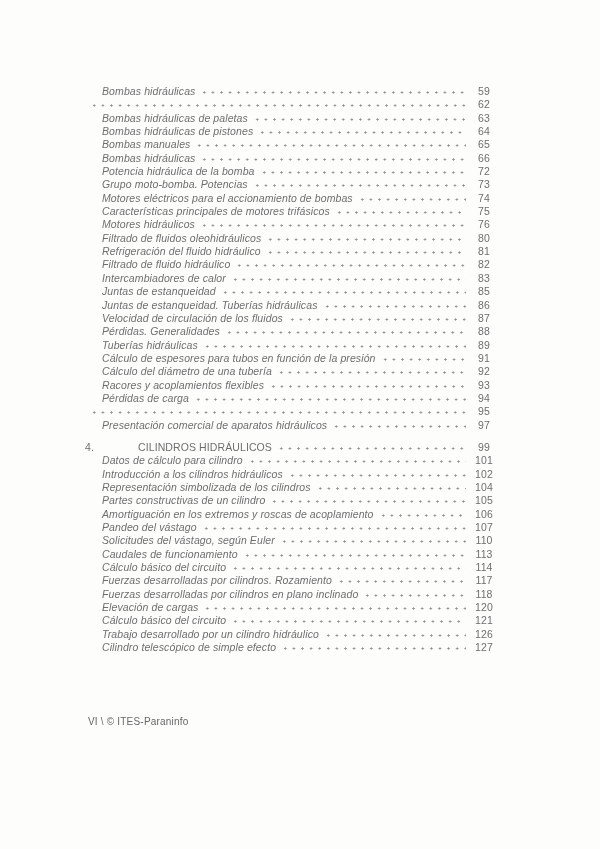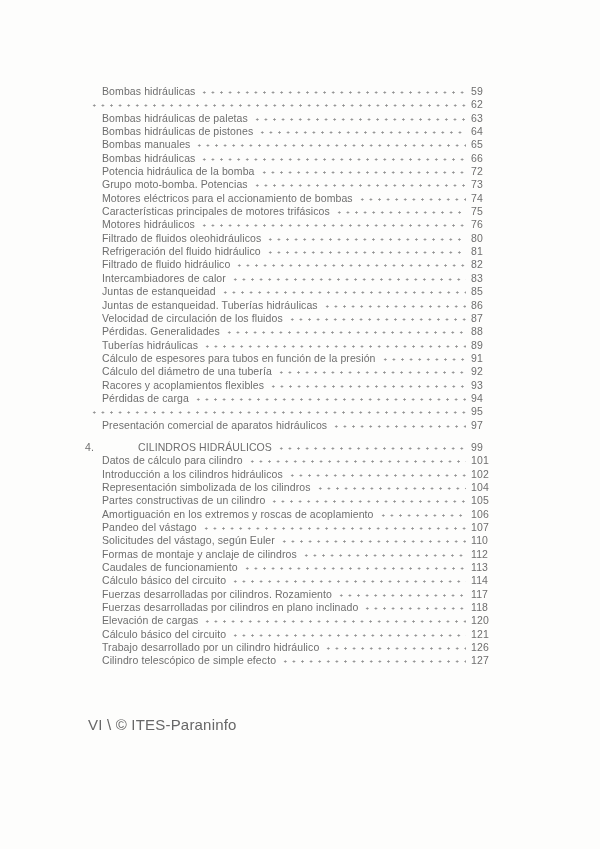--- a/index.html
+++ b/index.html
@@ -25,20 +25,21 @@
   .toc-row, .toc-heading-row {
     display: flex;
     align-items: baseline;
     line-height: 13.35px;
     font-size: 10.5px;
     letter-spacing: 0.1px;
     white-space: nowrap;
   }
   .toc-row .entry-label {
     padding-left: 17px;
+    font-style: italic;
   }
   .toc-heading-row {
     margin-top: 9px;
   }
   .ch-num {
     flex: 0 0 17px;
   }
   .entry-label {
     flex: 0 0 auto;
   }
@@ -46,27 +47,27 @@
     flex: 1 1 auto;
     height: 7px;
     margin: 0 5px 0 5px;
     background-image: radial-gradient(circle, #8f8f8f 0.9px, rgba(255,255,255,0) 1.25px);
     background-size: 8.6px 3px;
     background-repeat: repeat-x;
     background-position: left bottom 1px;
   }
   .entry-page {
     flex: 0 0 26px;
-    text-align: left;
+    text-align: center;
   }
   .footer {
     position: absolute;
     left: 88px;
     top: 716px;
-    font-size: 15px;
+    font-size: 10px;
     color: #676767;
     letter-spacing: 0.2px;
   }
 </style>
 </head>
 <body>
 
 <div class="page">
   <div class="toc">
 
@@ -270,25 +271,20 @@
     <span class="leader"></span>
     <span class="entry-page">107</span>
   </div>
 
   <div class="toc-row">
     <span class="entry-label">Solicitudes del vástago, según Euler</span>
     <span class="leader"></span>
     <span class="entry-page">110</span>
   </div>
 
-  <div class="toc-row">
-    <span class="entry-label">Formas de montaje y anclaje de cilindros</span>
-    <span class="leader"></span>
-    <span class="entry-page">112</span>
-  </div>
 
   <div class="toc-row">
     <span class="entry-label">Caudales de funcionamiento</span>
     <span class="leader"></span>
     <span class="entry-page">113</span>
   </div>
 
   <div class="toc-row">
     <span class="entry-label">Cálculo básico del circuito</span>
     <span class="leader"></span>

